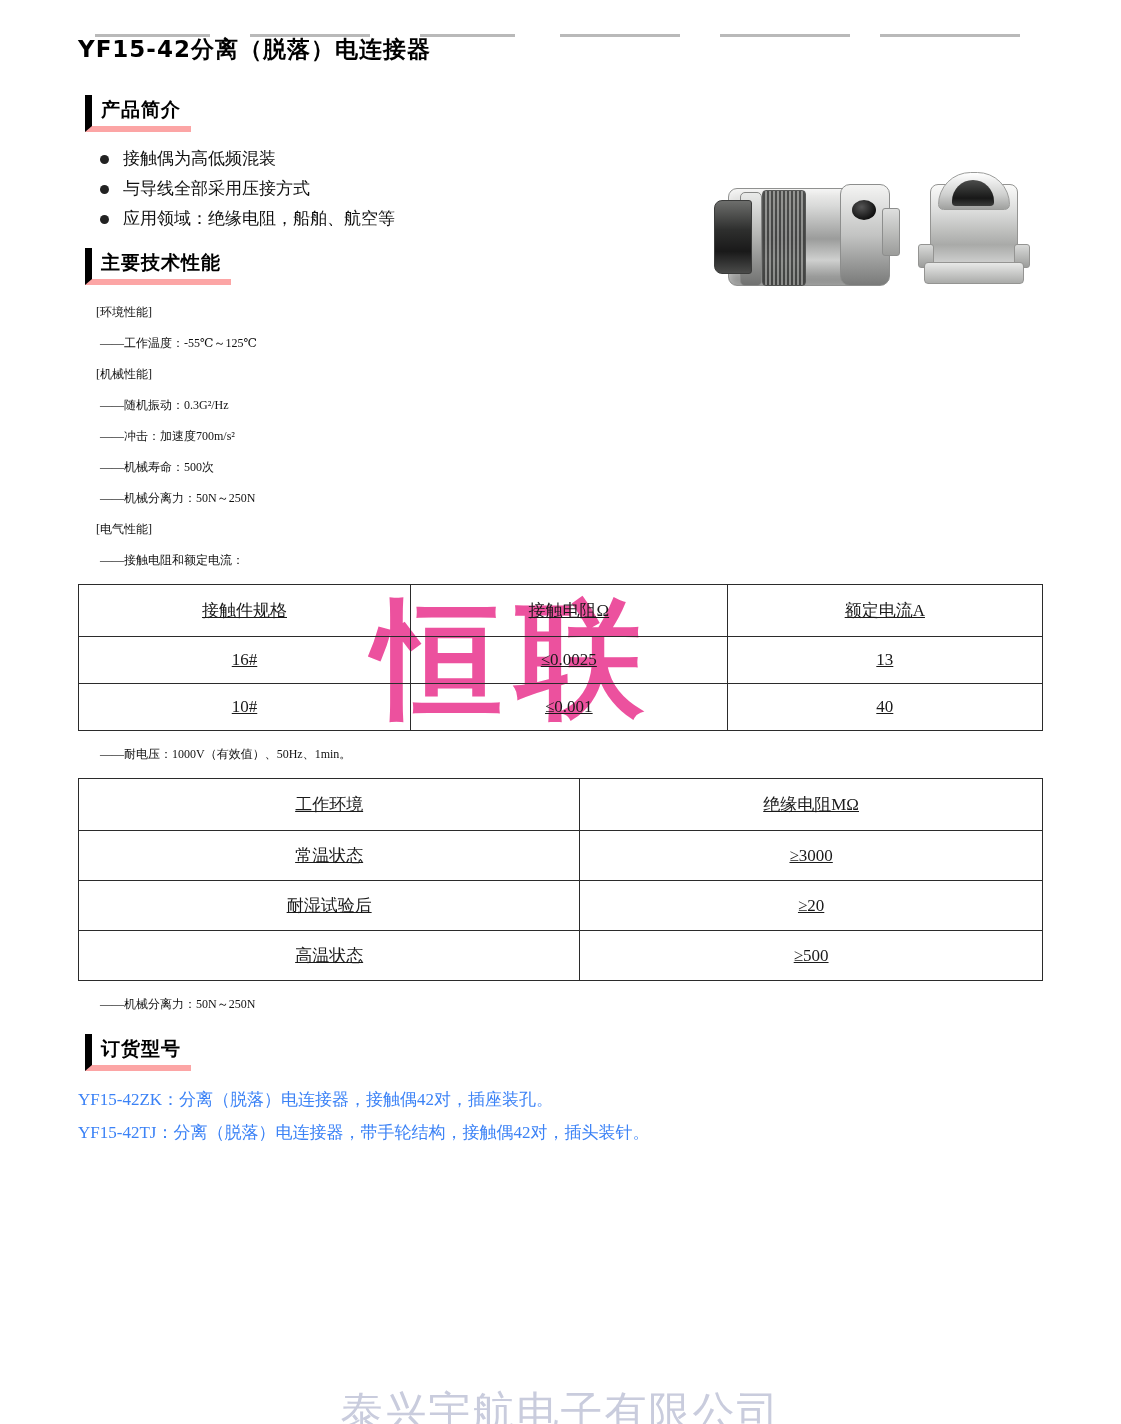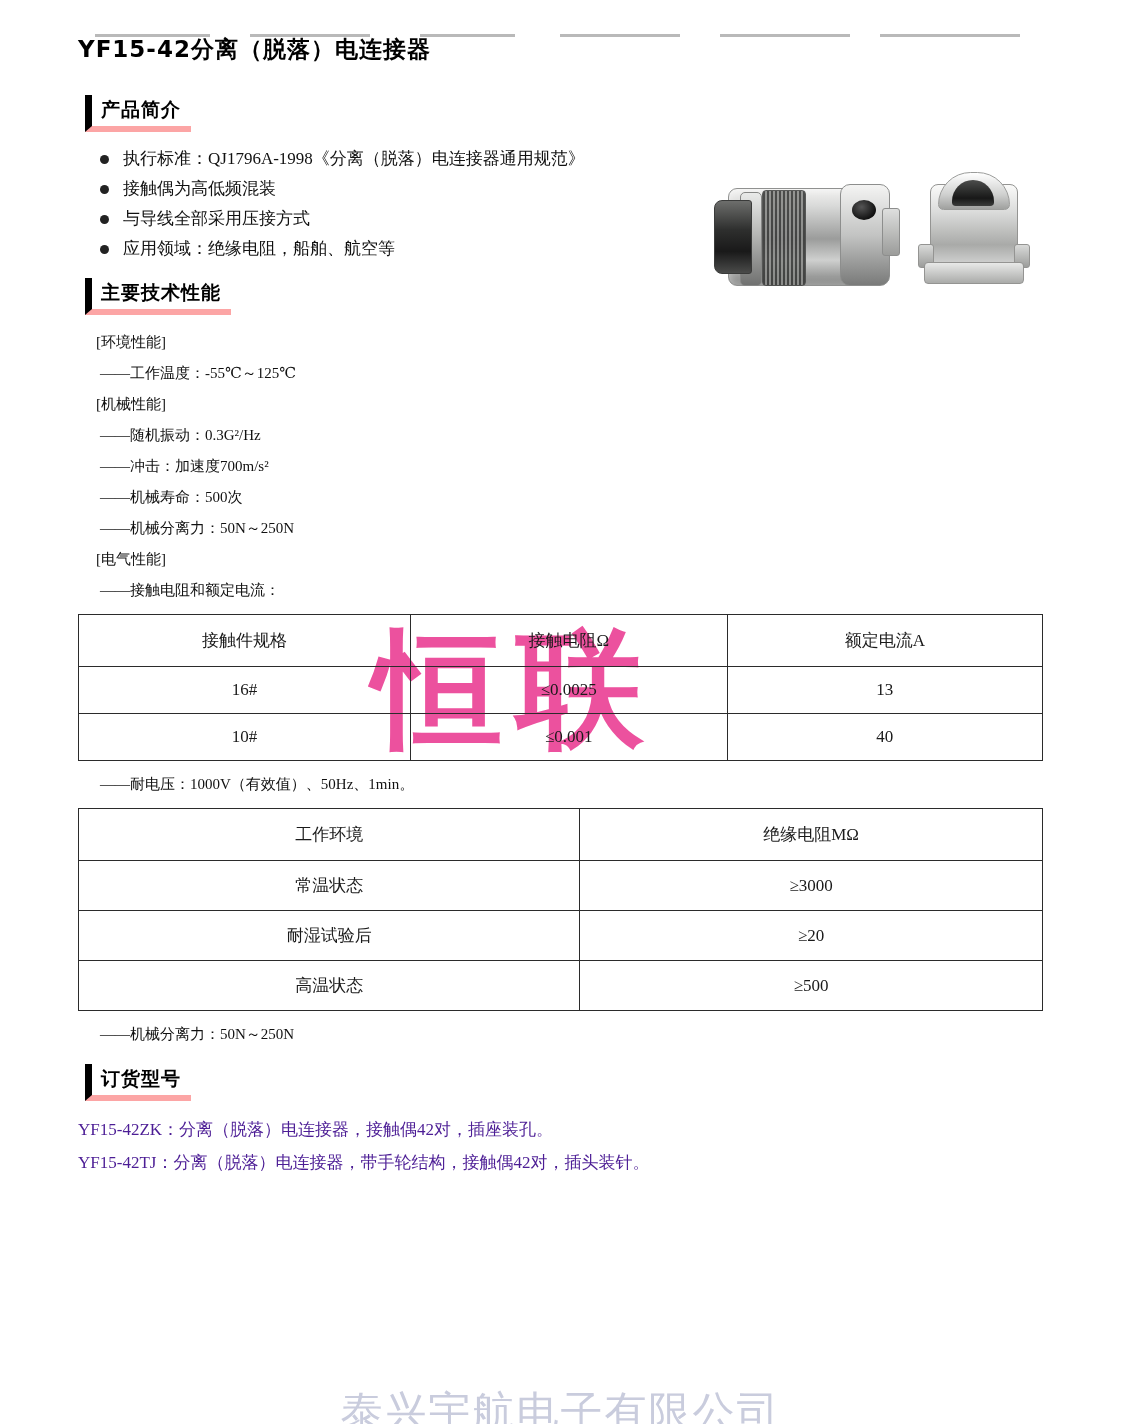--- a/index.html
+++ b/index.html
@@ -89,21 +89,21 @@
     position: absolute;
     left: 2px;
     top: 11px;
     width: 9px;
     height: 9px;
     border-radius: 50%;
     background: #222;
   }
 
   .spec-line {
-    font-size: 15px;
+    font-size: 12px;
     line-height: 31px;
     padding-left: 22px;
     color: #111;
   }
   .spec-line.group {
     padding-left: 18px;
   }
 
   
   .photo {
@@ -220,20 +220,21 @@
     z-index: 2;
     background: transparent;
   }
   table.spec td, table.spec th {
     border: 1px solid #2b2b2b;
     text-align: center;
     font-size: 17px;
     font-weight: normal;
     padding: 13px 4px;
     font-family: "Liberation Serif", "DejaVu Serif", serif;
+    text-decoration: underline;
   }
   table.spec th { padding: 14px 4px; }
 
   .tbl-wrap { position: relative; }
 
   .watermark-hl {
     position: absolute;
     left: 296px;
     top: -10px;
     font-size: 128px;
@@ -256,21 +257,21 @@
     font-size: 42px;
     color: #c9ccdd;
     font-family: "DejaVu Sans", "Liberation Sans", sans-serif;
     letter-spacing: 2px;
   }
 
   .order-line {
     font-size: 17px;
     line-height: 33px;
     padding-left: 0px;
-    color: #4c1d95;
+    color: #3b82f6;
   }
   .block-gap { height: 6px; }
 </style>
 </head>
 <body>
 
 <div class="page">
 
   <div class="top-fragments">
     <span class="tf1"></span>
@@ -298,21 +299,20 @@
     <div class="connector s-flange"></div>
   </div>
 
   <div class="content">
 
     <h1 class="doc-title">YF15-42分离（脱落）电连接器</h1>
 
     <div class="section-head">产品简介</div>
 
     <ul class="bullets">
-      <li>执行标准：QJ1796A-1998《分离（脱落）电连接器通用规范》</li>
       <li>接触偶为高低频混装</li>
       <li>与导线全部采用压接方式</li>
       <li>应用领域：绝缘电阻，船舶、航空等</li>
     </ul>
 
     <div class="section-head">主要技术性能</div>
 
     <div class="spec-line group">[环境性能]</div>
     <div class="spec-line">——工作温度：-55℃～125℃</div>
 

